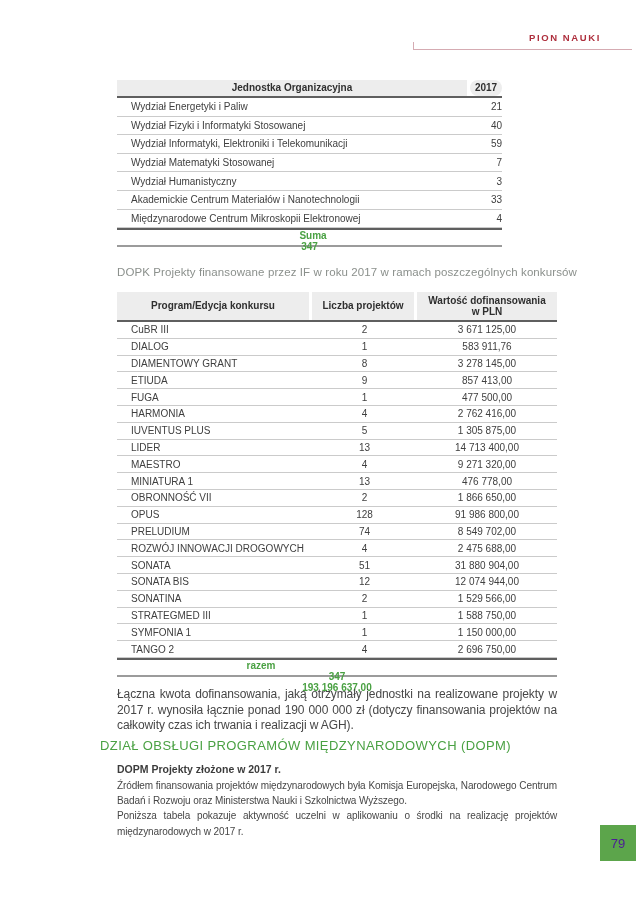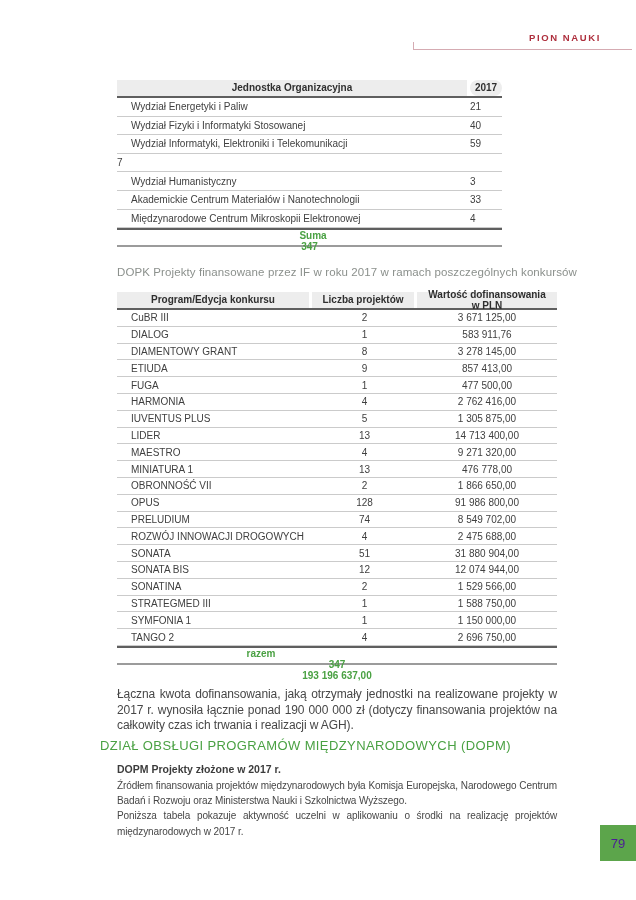--- a/index.html
+++ b/index.html
@@ -35,34 +35,34 @@
     border-top:2px solid #5f5f5f; border-bottom:2px solid #9b9b9b;flex-direction:column;
   }
 
   
   #table1 { top:80px; width:385px; }
   #table1 .tbl-header { height:18px; }
   #table1 .h1 { flex:1; }
   #table1 .h2 { width:32px;border-radius:8px; }
   #table1 .trow { height:18.6px; }
   #table1 .trow .c1 { flex:1; padding-left:14px; }
-  #table1 .trow .c2 { width:32px; text-align:left; }
+  #table1 .trow .c2 { width:32px; text-align:right; }
   #table1 .trow-total { height:19px; }
   #table1 .trow-total .c1 { flex:1; padding-left:7px; }
   #table1 .trow-total .c2 { width:32px; text-align:center; }
 
   
   .dopk-subtitle {
     position:absolute; top:266px; left:117px; width:450px;
     font-size:11.5px; color:#8b908c; letter-spacing:0.1px; white-space:nowrap;
   }
 
   
   #table2 { top:292px; width:440px; }
-  #table2 .tbl-header { height:18px; }
+  #table2 .tbl-header { height:30px; }
   #table2 .h1 { width:192px; }
   #table2 .h2 { width:102px; }
   #table2 .h3 { flex:1; padding:0 8px; }
   #table2 .trow { height:16.8px; }
   #table2 .c1 { width:195px; padding-left:14px; }
   #table2 .c2 { width:105px; text-align:center; }
   #table2 .c3 { flex:1; text-align:center; }
   #table2 .trow-total { height:19px; }
   #table2 .trow-total .c1 { padding-left:7px; }
 
@@ -115,20 +115,21 @@
         </div>
         <div class="trow">
           <div class="c1">Wydział Fizyki i Informatyki Stosowanej</div>
           <div class="c2">40</div>
         </div>
         <div class="trow">
           <div class="c1">Wydział Informatyki, Elektroniki i Telekomunikacji</div>
           <div class="c2">59</div>
         </div>
         <div class="trow">
+          <div class="c1">Wydział Matematyki Stosowanej</div>
           <div class="c2">7</div>
         </div>
         <div class="trow">
           <div class="c1">Wydział Humanistyczny</div>
           <div class="c2">3</div>
         </div>
         <div class="trow">
           <div class="c1">Akademickie Centrum Materiałów i Nanotechnologii</div>
           <div class="c2">33</div>
         </div>

